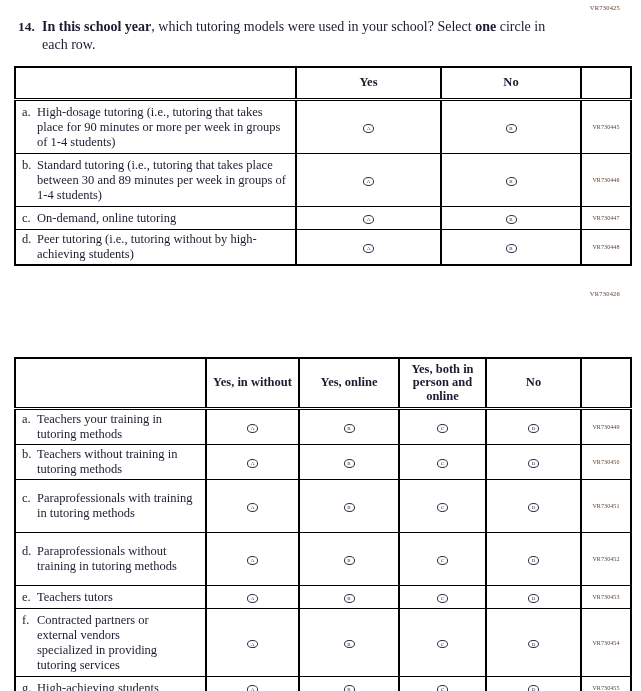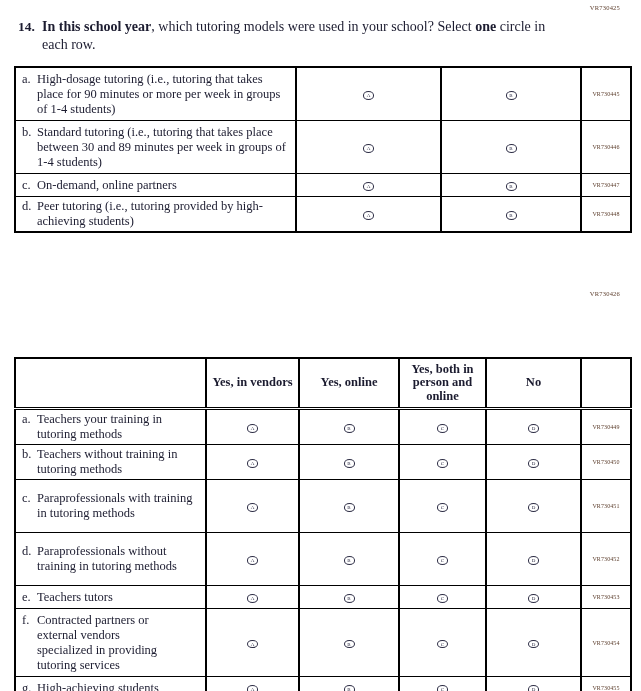--- a/index.html
+++ b/index.html
@@ -63,20 +63,26 @@
   </div>
 
   <table class="qtable" style="top:66px">
     <colgroup>
         <col style="width:281px">
         <col style="width:145px">
         <col style="width:140px">
         <col style="width:50px">
       </colgroup>
     <tbody>
+        <tr class="h30">
+      <th></th>
+      <th>Yes</th>
+      <th>No</th>
+      <th></th>
+    </tr>
     <tr class="h52">
       <td>
             <div class="lbl">
               <span class="ltr">a.</span>
               <span class="txt">High-dosage tutoring (i.e., tutoring that takes place for 90 minutes or more per week in groups of 1-4 students)</span>
             </div>
           </td>
       <td class="opt"><span class="circle">A</span></td>
       <td class="opt"><span class="circle">B</span></td>
       <td class="vrc">VR730445</td>
@@ -89,32 +95,32 @@
             </div>
           </td>
       <td class="opt"><span class="circle">A</span></td>
       <td class="opt"><span class="circle">B</span></td>
       <td class="vrc">VR730446</td>
     </tr>
     <tr class="h18">
       <td>
             <div class="lbl">
               <span class="ltr">c.</span>
-              <span class="txt">On-demand, online partners</span>
+              <span class="txt">On-demand, online tutoring</span>
             </div>
           </td>
       <td class="opt"><span class="circle">A</span></td>
       <td class="opt"><span class="circle">B</span></td>
       <td class="vrc">VR730447</td>
     </tr>
     <tr class="h29">
       <td>
             <div class="lbl">
               <span class="ltr">d.</span>
-              <span class="txt">Peer tutoring (i.e., tutoring provided by high-achieving students)</span>
+              <span class="txt">Peer tutoring (i.e., tutoring without by high-achieving students)</span>
             </div>
           </td>
       <td class="opt"><span class="circle">A</span></td>
       <td class="opt"><span class="circle">B</span></td>
       <td class="vrc">VR730448</td>
     </tr>
   </tbody>
     </table>
 
   <span class="vr-top" style="top:290px">VR730426</span>
@@ -125,21 +131,21 @@
         <col style="width:191px">
         <col style="width:93px">
         <col style="width:100px">
         <col style="width:87px">
         <col style="width:95px">
         <col style="width:50px">
       </colgroup>
     <tbody>
         <tr class="h50">
       <th></th>
-      <th>Yes, in vendors</th>
+      <th>Yes, in without</th>
       <th>Yes, online</th>
       <th>Yes, both in person and online</th>
       <th>No</th>
       <th></th>
     </tr>
     <tr class="h32">
       <td>
             <div class="lbl">
               <span class="ltr">a.</span>
               <span class="txt">Teachers your training in tutoring methods</span>

